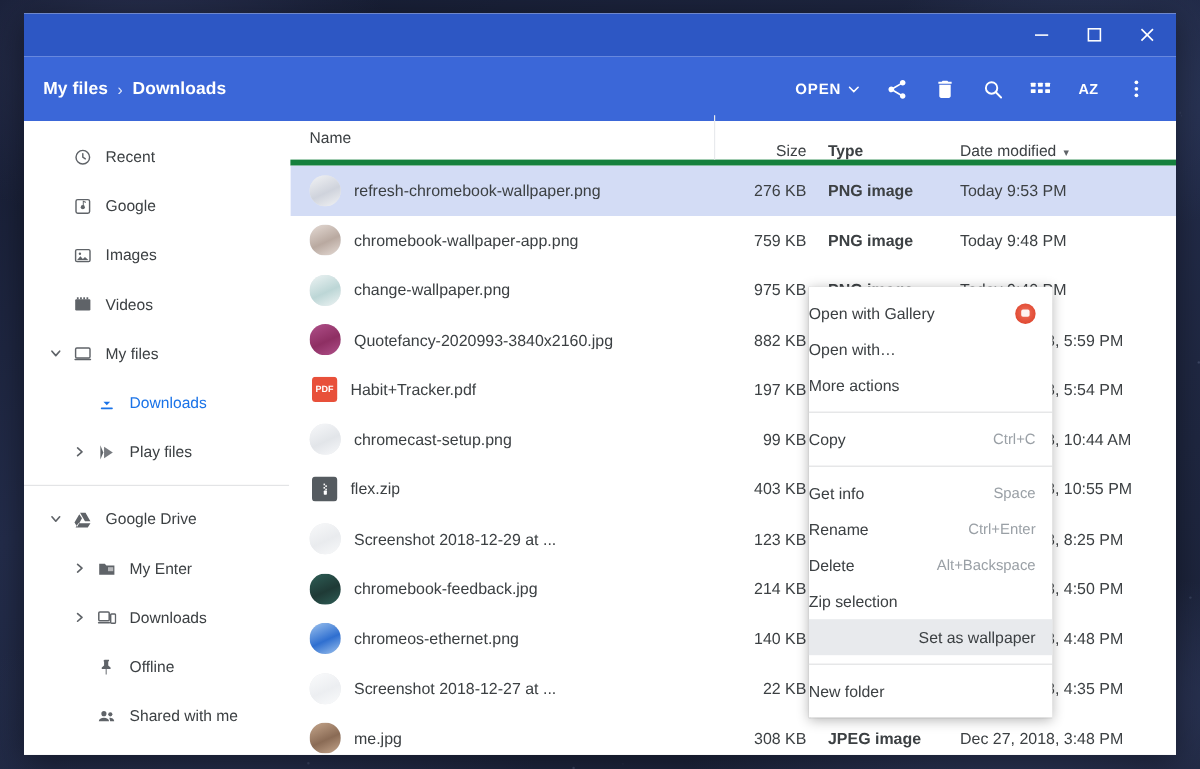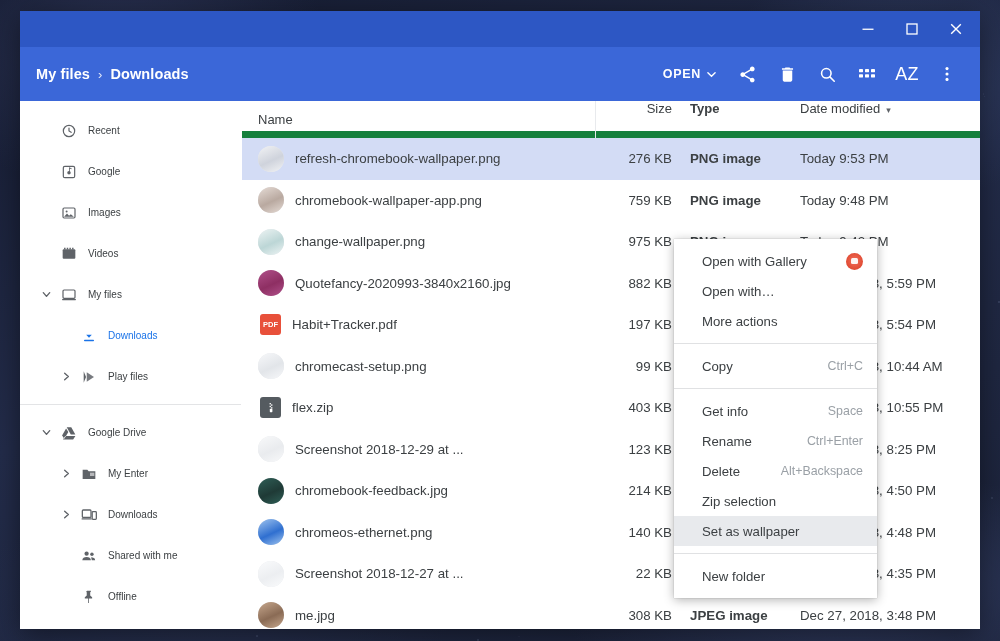--- a/index.html
+++ b/index.html
@@ -84,39 +84,39 @@
     display: flex; align-items: center; justify-content: center;
     color: #ffffff;
     border-radius: 4px;
     padding: 0 6px;
   }
   #open-btn {
     gap: 6px; padding: 0 10px 0 12px;
     font-size: 12.5px; font-weight: bold; letter-spacing: 0.7px;
   }
   .tbtn svg { display: block; }
-  #az-btn { font-size: 18px; font-weight: normal; letter-spacing: 0.3px; }
+  #az-btn { font-size: 12px; font-weight: bold; letter-spacing: 0.3px; }
 
   
   #body { flex: 1; display: flex; min-height: 0; background: #ffffff; }
 
   
   #sidebar {
     width: 222px; flex: 0 0 222px;
     background: #ffffff;
     padding-top: 9px;
     border-right: 1px solid #ffffff;
     overflow: hidden;
     position: relative;
   }
   .nav-item {
     height: 41px;
     display: flex; align-items: center;
     padding-left: 16px;
-    font-size: 10px;
+    font-size: 13px;
     color: #3c4043;
     cursor: pointer;
     white-space: nowrap;
   }
   .nav-item .twisty {
     width: 20px; flex: 0 0 20px;
     display: flex; align-items: center; justify-content: center;
     color: #5f6368;
   }
   .nav-item .twisty.empty { visibility: hidden; }
@@ -132,23 +132,23 @@
   .nav-item.selected .nicon { color: #1a73e8; }
   #nav-divider {
     height: 1px; background: #e3e4e6;
     margin: 7px 0 7px 0;
   }
 
   
   #filelist { flex: 1; min-width: 0; display: flex; flex-direction: column; background: #fff; position: relative; }
   #list-header {
     height: 37px; flex: 0 0 37px;
-    display: flex; align-items: flex-start;
+    display: flex; align-items: flex-end;
     font-size: 13px; color: #3c4043;
-    border-bottom: 7px solid #15803d;
+    border-bottom: 5px solid #15803d;
   }
   .col-name { flex: 1; min-width: 0; padding-left: 16px; }
   .col-size { width: 86px; flex: 0 0 86px; text-align: right; padding-right: 10px; }
   .col-type { width: 108px; flex: 0 0 108px; padding-left: 8px; font-weight: bold; }
   .col-date { width: 190px; flex: 0 0 190px; padding-left: 10px; }
   #list-header .col-name,
   #list-header .col-size,
   #list-header .col-type,
   #list-header .col-date { cursor: pointer; }
   #list-header .col-name { border-right: 1px solid #e8eaed; height: 37px; display:flex; align-items:center; }
@@ -196,29 +196,29 @@
     background: #ffffff;
     box-shadow: 0 2px 10px rgba(0,0,0,0.30), 0 0 1px rgba(0,0,0,0.28);
     padding: 7px 0 7px 0;
     z-index: 40;
     font-size: 13.2px;
     color: #3c4043;
   }
   .mi {
     height: 30px;
     display: flex; align-items: center;
-    padding: 0 14px 0 28px;
+    padding: 0 14px 0 0;
     cursor: pointer;
     white-space: nowrap;
   }
   .mi .milabel { flex: 1; }
   .mi .mishort { color: #9aa0a6; font-size: 12.4px; }
   .mi.disabled { color: #c4c7c9; cursor: default; }
   .mi.disabled .mishort { color: #c9ccce; }
-  .mi.hovered { background: #e8eaed; }
+  .mi.hovered { background: #e8eaed; text-align: right; }
   .msep { height: 1px; background: #e0e1e3; margin: 7px 0; }
   #gallery-icon {
     width: 17px; height: 17px; border-radius: 50%;
     background: radial-gradient(circle at 50% 45%, #f2705c 0%, #e04a33 70%, #d43f28 100%);
     display: flex; align-items: center; justify-content: center;
   }
   #gallery-icon .inner {
     width: 7px; height: 6px; border-radius: 1.5px;
     background: #ffffff; opacity: 0.92;
   }
@@ -528,36 +528,36 @@
               <rect x="0.8" y="17" width="15.4" height="1.8" rx="0.9"></rect>
               <rect x="16.8" y="7" width="6.2" height="11.6" rx="1.2" fill="none" stroke="currentColor" stroke-width="1.9"></rect>
             </svg>
           </span>
           <span class="nlabel">Downloads</span>
         </div>
         <div class="nav-item depth2">
           <span class="twisty empty"></span>
           <span class="nicon">
             <svg width="16" height="16" viewBox="0 0 24 24" fill="currentColor">
+              <path d="M9.2 2.6h5.6v1.7l-1 .6v5l2.9 2.6v1.8h-4.9V21h-1.2v-6.7H5.7v-1.8l2.9-2.6v-5l-1-.6z"></path>
+            </svg>
+          </span>
+          <span class="nlabel">Offline</span>
+        </div>
+        <div class="nav-item depth2">
+          <span class="twisty empty"></span>
+          <span class="nicon">
+            <svg width="16" height="16" viewBox="0 0 24 24" fill="currentColor">
               <circle cx="8.4" cy="8.6" r="3.2"></circle>
               <circle cx="16.4" cy="9.4" r="2.6"></circle>
               <path d="M2 18.2c0-3 2.9-4.6 6.4-4.6s6.4 1.6 6.4 4.6z"></path>
               <path d="M15.2 13.8c3 .1 6 1.3 6 4.4h-5z"></path>
             </svg>
           </span>
           <span class="nlabel">Shared with me</span>
-        </div>
-        <div class="nav-item depth2">
-          <span class="twisty empty"></span>
-          <span class="nicon">
-            <svg width="16" height="16" viewBox="0 0 24 24" fill="currentColor">
-              <path d="M9.2 2.6h5.6v1.7l-1 .6v5l2.9 2.6v1.8h-4.9V21h-1.2v-6.7H5.7v-1.8l2.9-2.6v-5l-1-.6z"></path>
-            </svg>
-          </span>
-          <span class="nlabel">Offline</span>
         </div>
       </div>
 
     <div id="filelist">
       <div id="list-header">
         <div class="col-name">Name</div>
         <div class="col-size">Size</div>
         <div class="col-type">Type</div>
         <div class="col-date">
           <span>Date modified</span><span id="sort-caret">▾</span>

